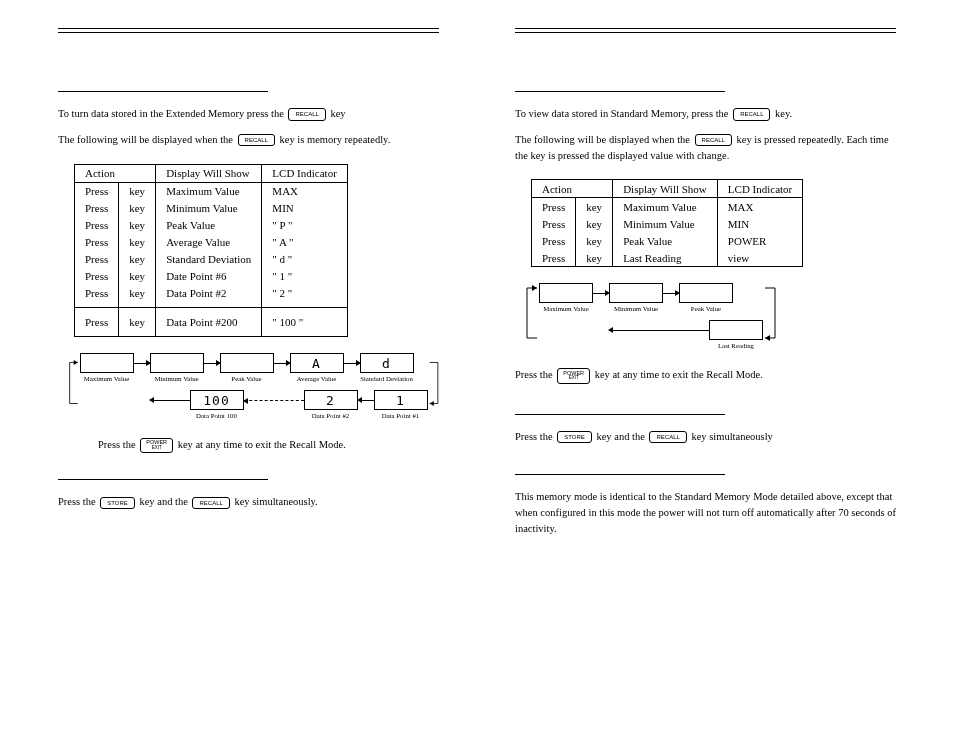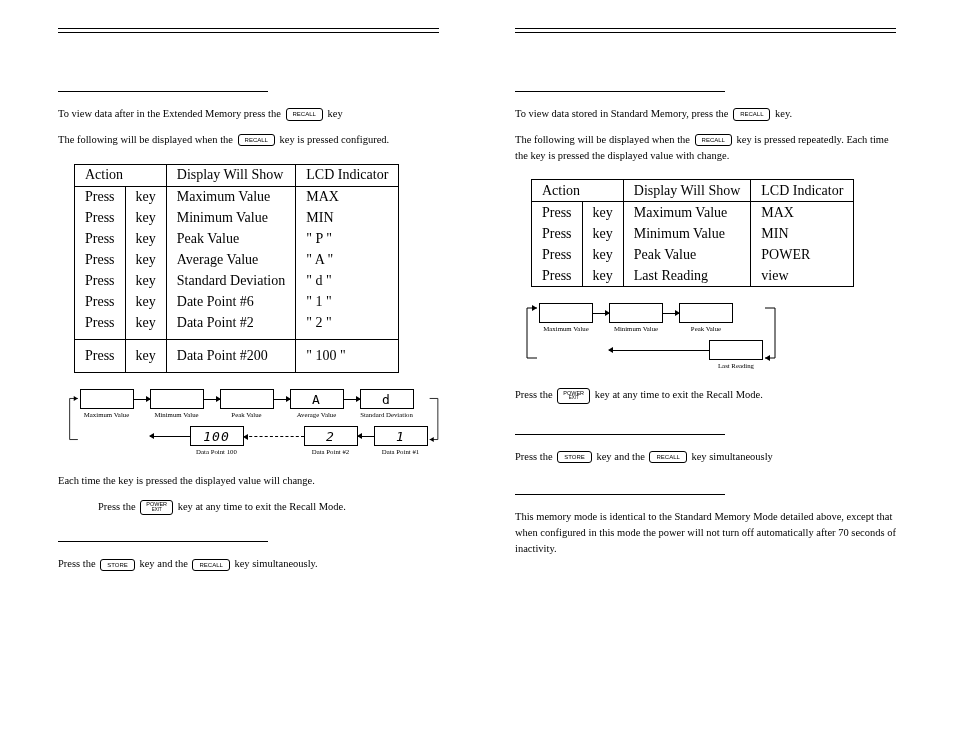--- a/index.html
+++ b/index.html
@@ -47,21 +47,21 @@
     vertical-align: middle;
     text-align: center;
     margin: 0 2px;
     background: #fff;
   }
   .key-btn.small { padding: 1.5px 5px; font-size: 5.5px; }
   .key-btn .sub { display: block; font-size: 4.5px; }
   table.data {
     border-collapse: collapse;
     margin: 16px 0 16px 16px;
-    font-size: 14px;
+    font-size: 11px;
   }
   table.data th, table.data td {
     border-left: 0.8px solid #000;
     border-right: 0.8px solid #000;
     padding: 2.5px 10px;
     text-align: left;
   }
   table.data th {
     border-top: 0.8px solid #000;
     border-bottom: 0.8px solid #000;
@@ -129,29 +129,29 @@
 
 <div class="page-wrap">
 
   <div class="col">
     <div class="top-rules"></div>
     <div class="top-rules2"></div>
 
     <div class="section-rule"></div>
 
     <div class="para">
-      <span>To view data after in the Extended Memory press the</span>
+      <span>To turn data stored in the Extended Memory press the</span>
       <span class="key-btn">RECALL</span>
       <span>key</span>
     </div>
 
     <div class="para">
       <span>The following will be displayed when the</span>
       <span class="key-btn">RECALL</span>
-      <span>key is pressed configured.</span>
+      <span>key is memory repeatedly.</span>
     </div>
 
     <table class="data">
       <tbody>
           <tr>
         <th colspan="2">Action</th>
         <th>Display Will Show</th>
         <th>LCD Indicator</th>
       </tr>
       <tr>
@@ -234,21 +234,21 @@
               <div class="lbl-sp"></div>
             <div class="lbl">Minimum Value</div>
               <div class="lbl-sp"></div>
             <div class="lbl">Peak Value</div>
               <div class="lbl-sp"></div>
             <div class="lbl">Average Value</div>
               <div class="lbl-sp"></div>
             <div class="lbl">Standard Deviation</div>
           </div>
           <div class="vspace"></div>
-          <div class="row" style="margin-left:70px;font-style:italic;">
+          <div class="row" style="margin-left:70px;">
             <div class="arrow-h rev" style="width:40px;"></div>
             <div class="box">100</div>
             <div class="arrow-h rev dashed" style="width:60px;"></div>
             <div class="box">2</div>
             <div class="arrow-h rev"></div>
             <div class="box">1</div>
           </div>
           <div class="labelrow" style="margin-left:110px;">
             <div class="lbl">Data Point 100</div>
             <div style="width:60px"></div>
@@ -257,21 +257,20 @@
             <div class="lbl">Data Point #1</div>
           </div>
         </div>
         <svg width="14" height="60" viewBox="0 0 14 60">
           <path d="M2 5 L12 5 L12 55 L2 55" stroke="#000" stroke-width="1" fill="none"></path>
           <path d="M2 55 L7 52 L7 58 Z" fill="#000"></path>
         </svg>
       </div>
     </div>
 
-    <div class="para">Each time the key is pressed the displayed value will change.</div>
 
     <div class="para" style="text-align:left; margin-left:40px">
       <span>Press the</span>
       <span class="key-btn small">
         <span>POWER</span><span class="sub">EXIT</span>
       </span>
       <span>key at any time to exit the Recall Mode.</span>
     </div>
 
     <div class="section-rule" style="margin-top:26px"></div>

